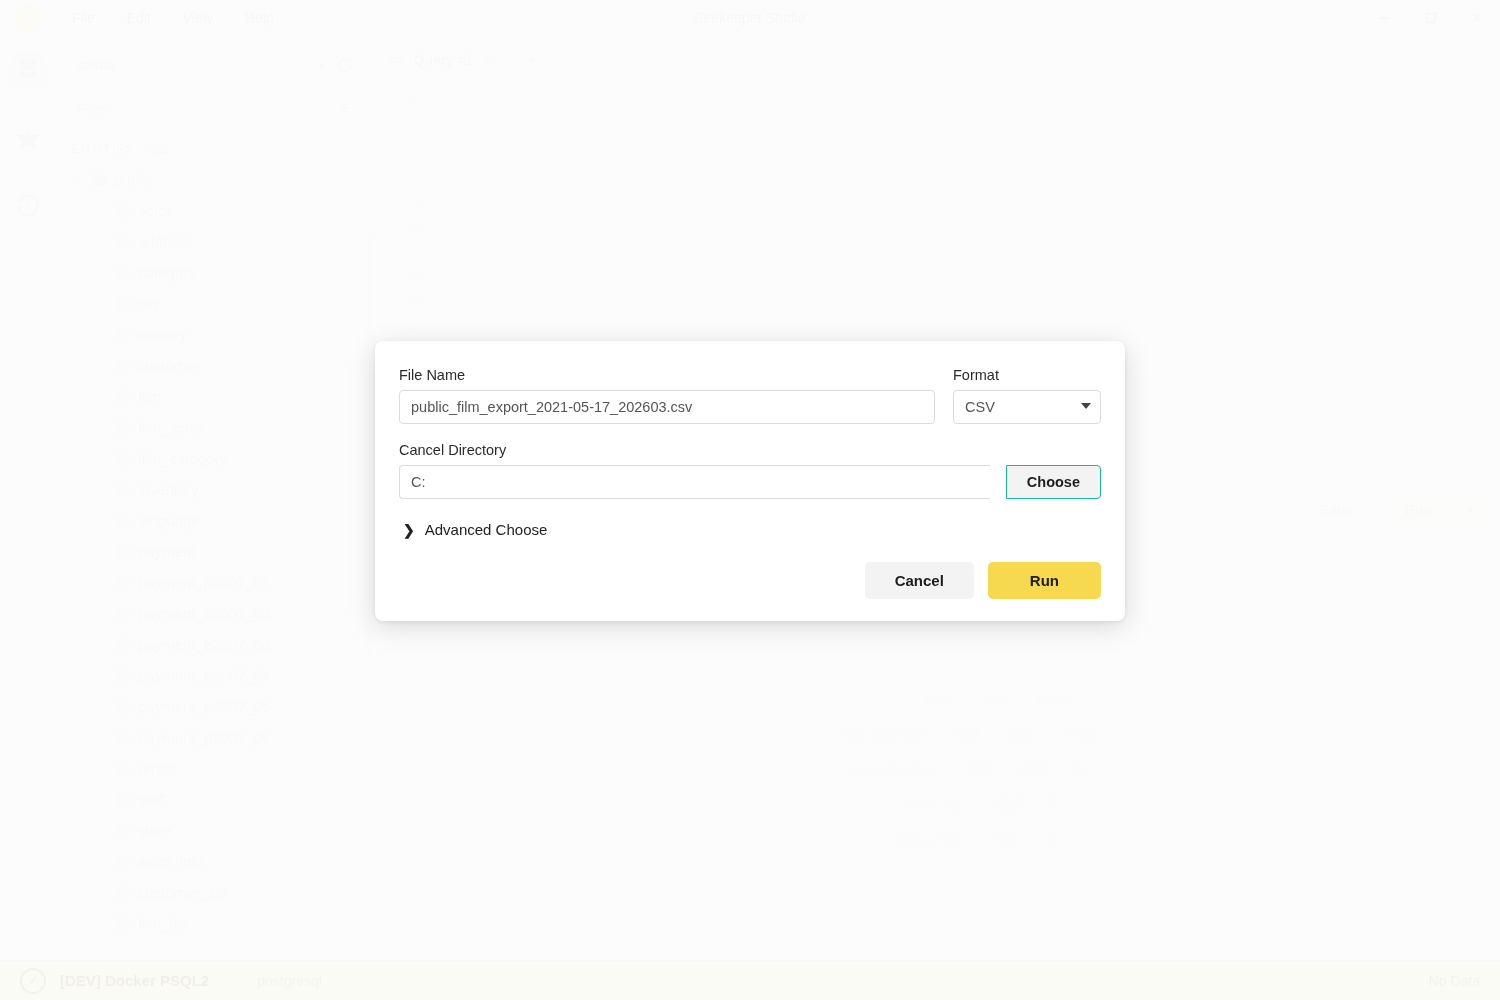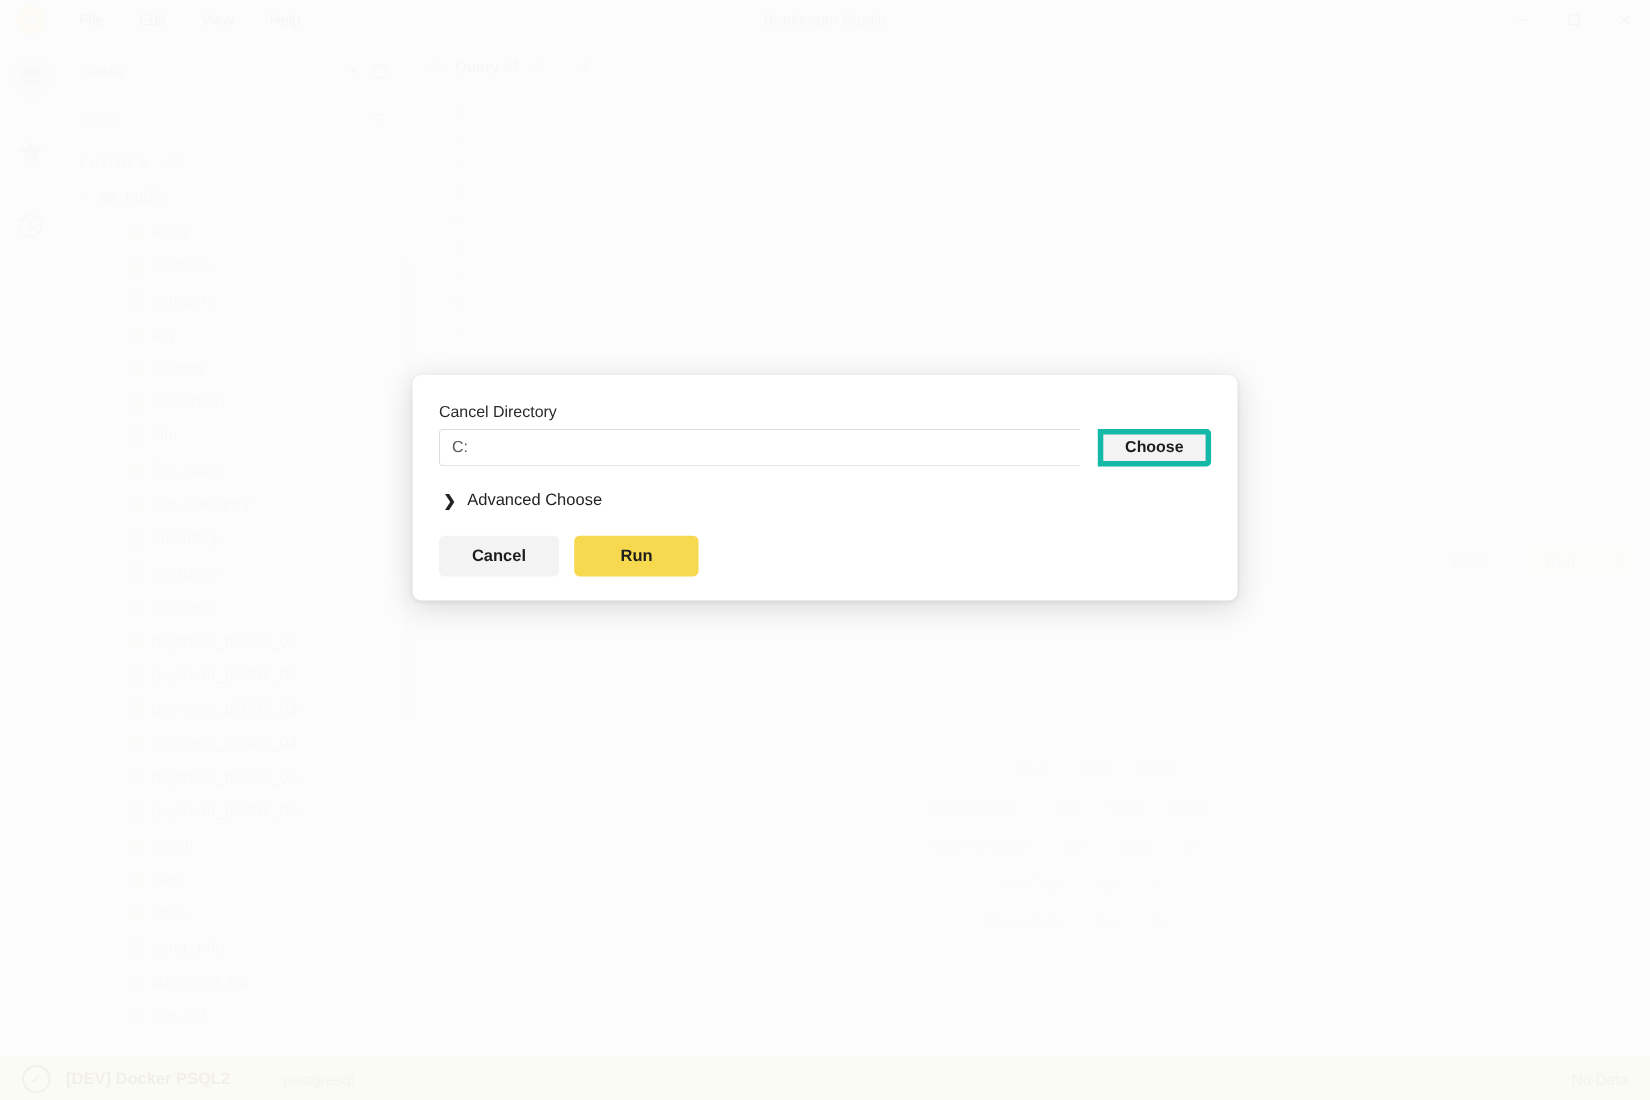--- a/index.html
+++ b/index.html
@@ -224,32 +224,32 @@
     border-left: 5px solid transparent; border-right: 5px solid transparent;
     border-top: 6px solid #444; pointer-events: none;
   }
   .dir-group { display: flex; }
   .dir-input {
     flex: 1; height: 34px; border: 1px solid #dcdcdc; border-right: none;
     border-radius: 4px 0 0 4px; padding: 0 11px; font-size: 14.5px; color: #555;
     font-family: "Liberation Sans", sans-serif; background: #fff;
   }
   .btn-choose {
-    height: 34px; background: #f3f3f3; border: 5px solid #14b8a6;
+    height: 34px; background: #f3f3f3; border: 1px solid #14b8a6;
     border-radius: 0 4px 4px 0; padding: 0 20px;
     font-size: 14.5px; font-weight: bold; color: #1d1d1d;
     font-family: "Liberation Sans", sans-serif; cursor: pointer; margin-left: 16px;
   }
   #adv-toggle {
     display: flex; align-items: center; gap: 10px;
     font-size: 15px; color: #222; margin: 22px 0 8px 4px; cursor: pointer;
   }
   #adv-toggle .adv-chev { font-size: 14px; font-weight: bold; }
   #modal-foot {
-    display: flex; gap: 14px; margin-top: 24px;
+    display: flex; justify-content: flex-end; gap: 14px; margin-top: 24px;
   }
   .btn-cancel {
     background: #f3f3f3; border: none; border-radius: 5px;
     padding: 10px 30px; font-size: 15px; font-weight: bold; color: #1d1d1d;
     font-family: "Liberation Sans", sans-serif; cursor: pointer;
   }
   .btn-modal-run {
     background: #f6d94e; border: none; border-radius: 5px;
     padding: 10px 42px; font-size: 15px; font-weight: bold; color: #1d1d1d;
     font-family: "Liberation Sans", sans-serif; cursor: pointer;
@@ -831,20 +831,33 @@
     <span class="st-name">[DEV] Docker PSQL2</span>
     <span class="st-kind">postgresql</span>
     <span class="st-right">No Data</span>
   </div>
 </div>
 
 <div id="overlay"></div>
 
 <div id="modal">
 
+  <div class="form-row">
+    <div class="fld grow">
+      <label class="fld-label">File Name</label>
+      <input class="txt-input" type="text" value="public_film_export_2021-05-17_202603.csv" style="">
+    </div>
+    <div class="fld">
+      <label class="fld-label">Format</label>
+      <span class="sel-wrap">
+        <select class="sel-input" id="format-select"><option value="CSV">CSV</option><option value="JSON">JSON</option><option value="SQL">SQL</option><option value="Markdown">Markdown</option></select>
+        <span class="sel-caret"></span>
+      </span>
+    </div>
+  </div>
 
   <div class="fld">
     <label class="fld-label">Cancel Directory</label>
     <div class="dir-group">
       <input class="dir-input" type="text" value="C:" style="">
       <button class="btn-choose">Choose</button>
     </div>
   </div>
 
   <div id="adv-toggle">

